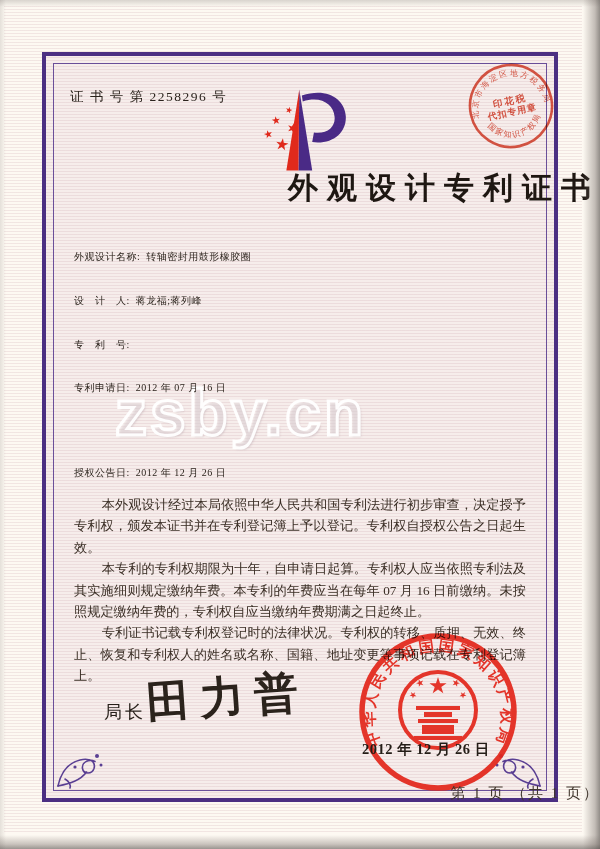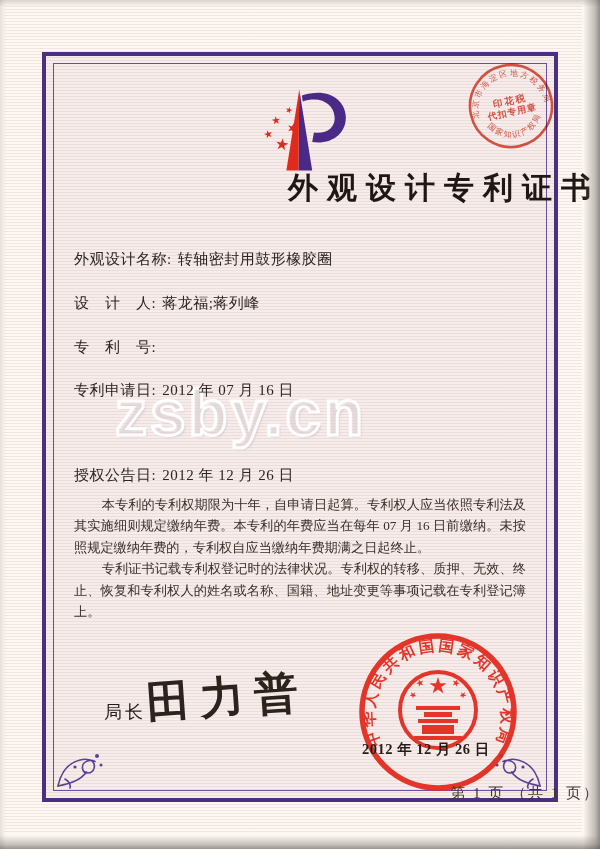--- a/index.html
+++ b/index.html
@@ -19,21 +19,21 @@
   .frame-inner{position:absolute;left:53px;top:63px;width:492px;height:726px;border:1px solid rgba(82,52,140,0.85);}
   .flourish{position:absolute;width:54px;height:54px;}
   .flourish.bl{left:55px;top:736px;}
   .flourish.br{left:489px;top:736px;transform:scaleX(-1);}
 
   .cert-no{position:absolute;left:70px;top:88px;font-size:13.5px;letter-spacing:1.5px;color:#2b231d;}
   .logo{position:absolute;left:245px;top:82px;width:112px;height:96px;}
   .title{position:absolute;left:0;right:0;top:168px;text-align:right;
     font-size:30px;font-weight:700;letter-spacing:9px;color:#1e1712;}
 
-  .field{position:absolute;left:74px;display:flex;font-size:15px;letter-spacing:0.5px;white-space:nowrap;color:#2d251e;}
+  .field{position:absolute;left:74px;display:flex;font-size:10px;letter-spacing:0.5px;white-space:nowrap;color:#2d251e;}
   .field .lab{margin-right:6px;}
   .f1{top:250px}.f2{top:294px}.f3{top:338px}.f4{top:381px}.f5{top:424px}.f6{top:466px}
 
   .paras{position:absolute;left:74px;top:494px;width:452px;}
   .paras p{margin:0;font-size:13.2px;line-height:21.4px;text-align:justify;text-indent:2.1em;color:#3a2e25;}
 
   .watermark{position:absolute;left:76px;top:376px;
     font-family:"Liberation Sans","DejaVu Sans",sans-serif;
     font-size:64px;font-weight:700;letter-spacing:3px;
     color:rgba(255,255,255,0.25);
@@ -97,20 +97,21 @@
       <circle cx="42" cy="20" r="2"></circle>
         <circle cx="46" cy="29" r="1.5"></circle>
         <circle cx="20" cy="31" r="1.6"></circle>
     </g>
   </svg>
 
   <div class="watermark">zsby.cn</div>
 
   <div class="content">
 
+    <div class="cert-no">证 书 号 第 2258296 号</div>
 
     <svg class="logo" viewBox="0 0 130 100">
       <defs>
         <polygon id="star" points="0,-1 0.2245,-0.309 0.951,-0.309 0.3633,0.118 0.5878,0.809 0,0.382 -0.5878,0.809 -0.3633,0.118 -0.951,-0.309 -0.2245,-0.309"></polygon>
       </defs>
       <g fill="#4a2a86">
         <polygon points="63,3 62,97 78,97"></polygon>
         <path d="M 66,10 C 95,0 116,14 117,34 C 118,53 102,67 78,64 L 80,53 C 96,55 105,46 104,35 C 103,20 88,10 67,17 Z"></path>
       </g>
       <g fill="#e02a1c">
@@ -139,20 +140,21 @@
     <div class="field f4">
       <span class="lab">专利申请日:</span>
       <span class="val">2012 年 07 月 16 日</span>
     </div>
     <div class="field f6">
       <span class="lab">授权公告日:</span>
       <span class="val">2012 年 12 月 26 日</span>
     </div>
 
     <div class="paras">
+      <p>本外观设计经过本局依照中华人民共和国专利法进行初步审查，决定授予专利权，颁发本证书并在专利登记簿上予以登记。专利权自授权公告之日起生效。</p>
       <p>本专利的专利权期限为十年，自申请日起算。专利权人应当依照专利法及其实施细则规定缴纳年费。本专利的年费应当在每年 07 月 16 日前缴纳。未按照规定缴纳年费的，专利权自应当缴纳年费期满之日起终止。</p>
       <p>专利证书记载专利权登记时的法律状况。专利权的转移、质押、无效、终止、恢复和专利权人的姓名或名称、国籍、地址变更等事项记载在专利登记簿上。</p>
     </div>
 
     <div class="director">局长</div>
     <div class="signature">田力普</div>
 
     <svg class="seal" viewBox="0 0 164 164">
       <g fill="#e2261a">
         <circle cx="82" cy="82" r="76" fill="none" stroke="#e2261a" stroke-width="5.5"></circle>

